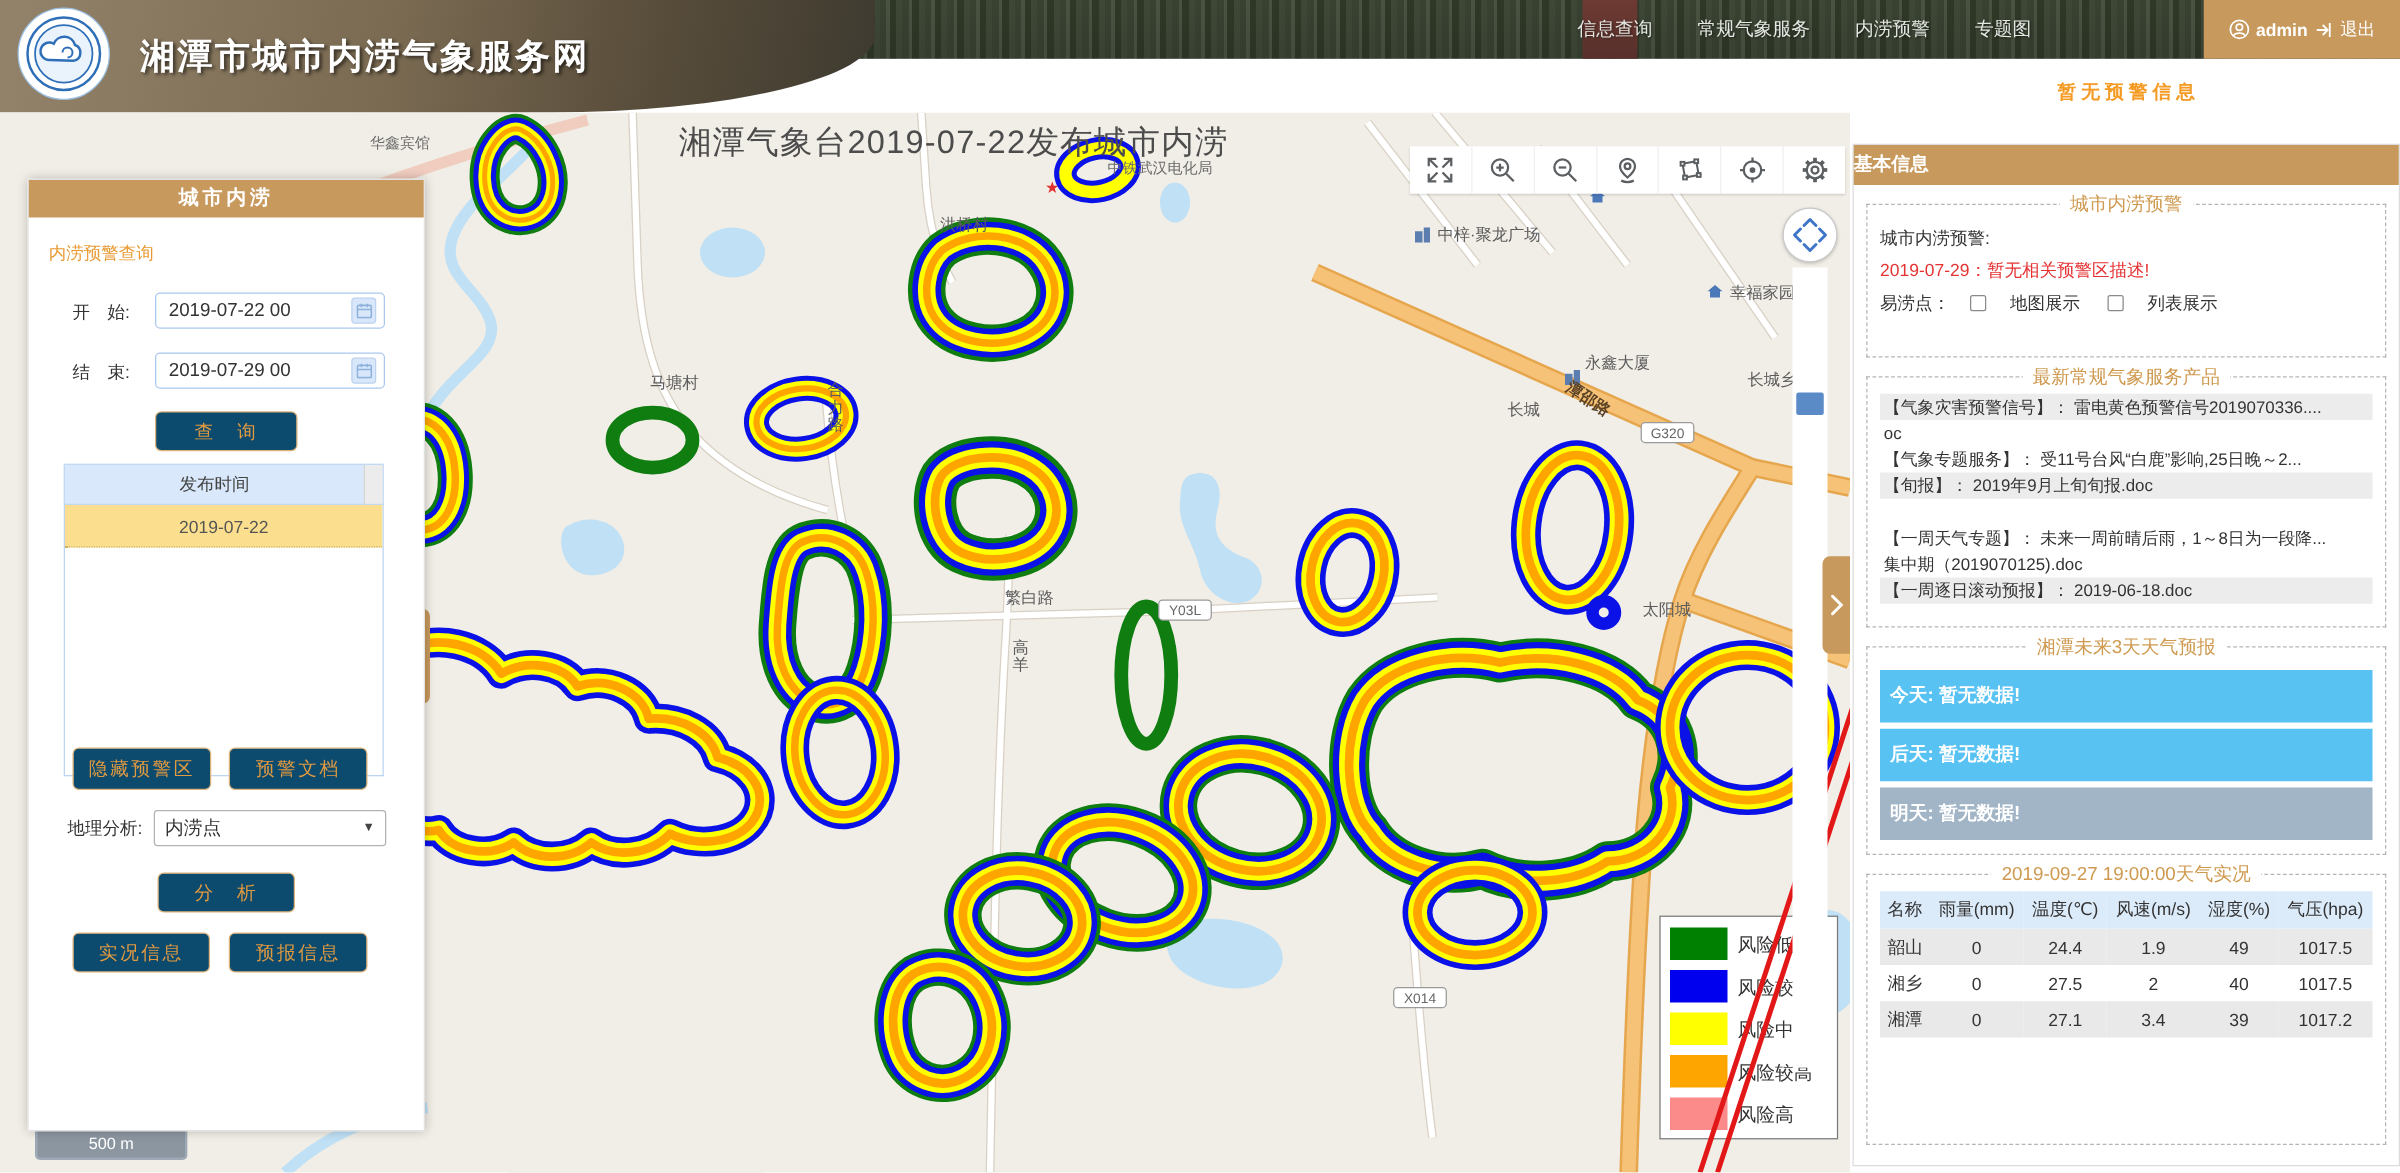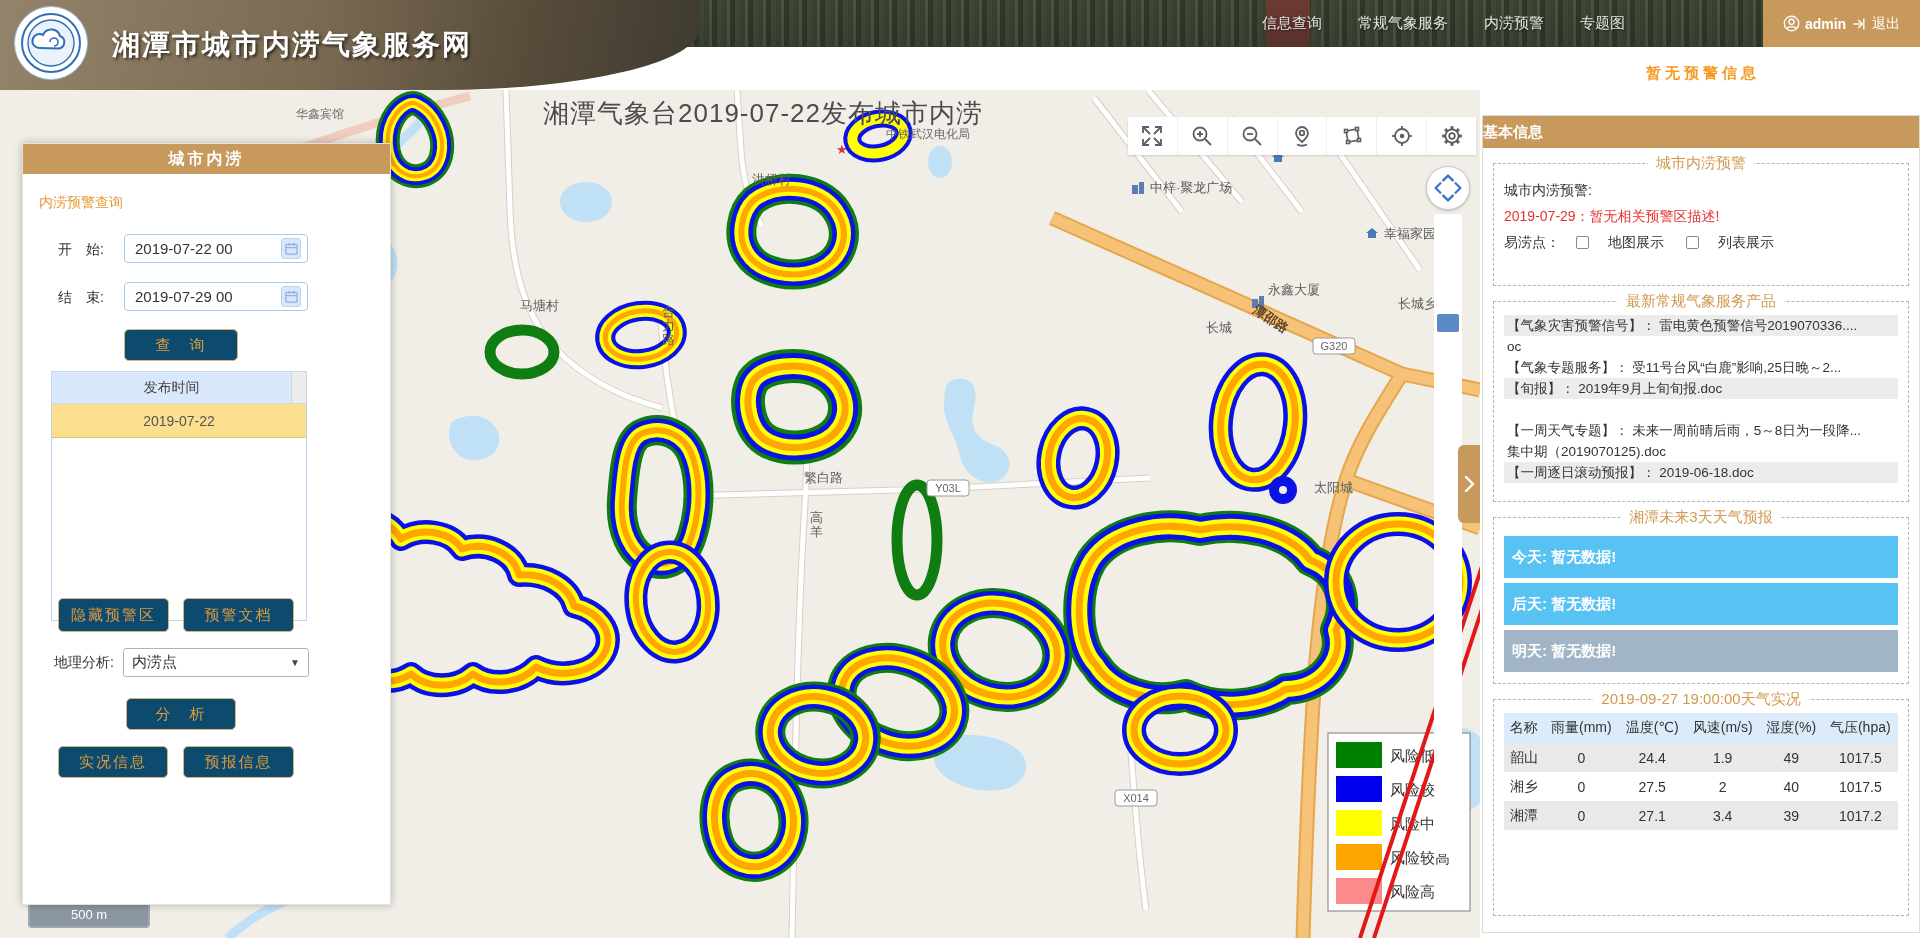--- a/index.html
+++ b/index.html
@@ -44,21 +44,21 @@
 .bl-g{stroke:#0f7d0f;fill:none}
 .bl-b{stroke:#0b12e8;fill:none}
 .bl-y{stroke:#ffff00;fill:none}
 .bl-o{stroke:#ffa500;fill:none}
 .bl-p{fill:#fb8a8a;stroke:none}
 .bl-bf{fill:#0b12e8;stroke:none}
 .bl-yf{fill:#ffff00;stroke:none}
 .lg-label{font-size:15px;fill:#333}
 
 
-.lp{position:absolute;left:22px;top:143px;width:369px;height:762px;background:#fff;border:1px solid #e2e2e2;box-shadow:0 0 8px rgba(0,0,0,.25);z-index:30}
+.lp{position:absolute;left:22px;top:143px;width:318px;height:762px;background:#fff;border:1px solid #e2e2e2;box-shadow:0 0 8px rgba(0,0,0,.25);z-index:30}
 .lp-header{height:30px;background:#c8995d;color:#fff;font-size:16px;font-weight:bold;text-align:center;line-height:30px;letter-spacing:3px}
 .lp-sec{position:absolute;left:16px;top:50px;color:#e89a33;font-size:14px}
 .lp-label{position:absolute;font-size:14px;color:#333}
 .date-input{position:absolute;left:101px;width:184px;height:29px;border:1px solid #a9c8ef;border-radius:4px;font-size:15px;color:#333;padding:0 28px 0 10px;font-family:inherit;background:#fff}
 .cal-ic{position:absolute;left:258px;width:20px;height:21px;background:#d9e7fa;border:1px solid #bcd2ee;border-radius:3px;display:flex;align-items:center;justify-content:center;cursor:pointer}
 .btn{position:absolute;background:#0c4a6e;border:1px solid #dcb27a;border-radius:5px;color:#e09a40;font-size:15px;display:flex;align-items:center;justify-content:center;cursor:pointer;letter-spacing:2px}
 .lp-table{position:absolute;left:28px;top:227px;width:256px}
 .lp-th{height:33px;background:#d9e8fa;border:1px solid #c3d9f2;display:flex}
 .lp-th-main{flex:1;text-align:center;line-height:31px;font-size:14px;color:#444}
 .lp-th-sb{width:15px;background:#ececec;border-left:1px solid #d5d5d5}
@@ -560,21 +560,21 @@
   </fieldset>
 
   <fieldset class="f2">
     <legend>最新常规气象服务产品</legend>
     <div id="prodList">
         <div class="prod-line shaded">【气象灾害预警信号】： 雷电黄色预警信号2019070336....</div>
         <div class="prod-line">oc</div>
         <div class="prod-line">【气象专题服务】： 受11号台风“白鹿”影响,25日晚～2...</div>
         <div class="prod-line shaded">【旬报】： 2019年9月上旬旬报.doc</div>
         <div class="prod-line empty"></div>
-        <div class="prod-line">【一周天气专题】： 未来一周前晴后雨，5～8日为一段降...</div>
+        <div class="prod-line">【一周天气专题】： 未来一周前晴后雨，1～8日为一段降...</div>
         <div class="prod-line">集中期（2019070125).doc</div>
         <div class="prod-line shaded">【一周逐日滚动预报】： 2019-06-18.doc</div>
       </div>
   </fieldset>
 
   <fieldset class="f3">
     <legend>湘潭未来3天天气预报</legend>
     <div id="fcList">
         <div class="fc-bar" style="background: rgb(88, 194, 243);">今天: 暂无数据!</div>
         <div class="fc-bar" style="background: rgb(88, 194, 243);">后天: 暂无数据!</div>

